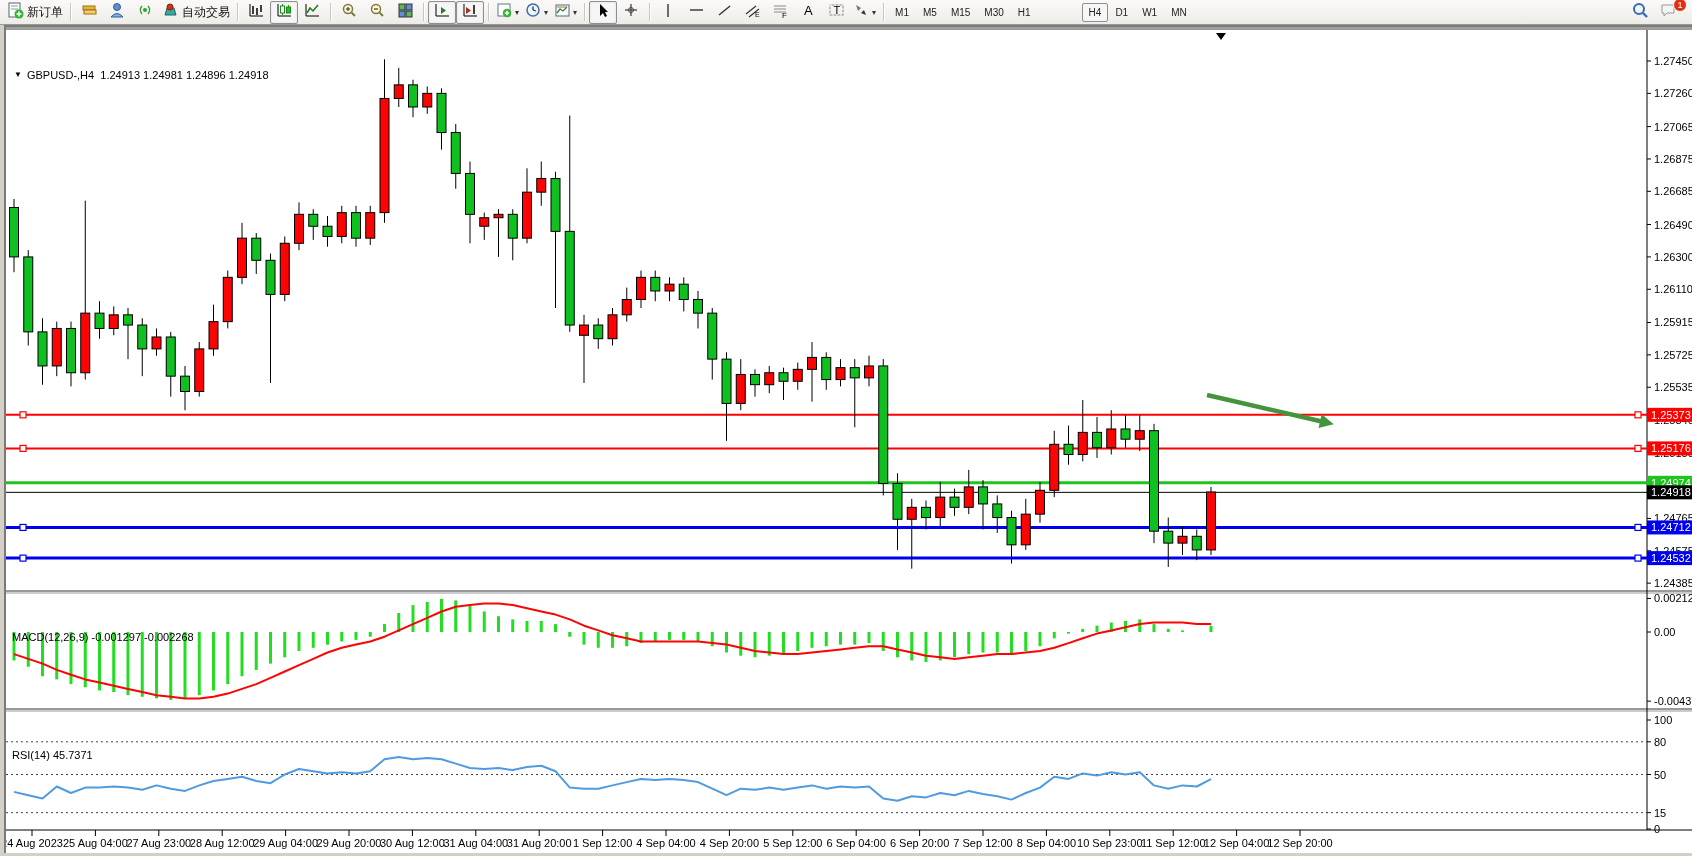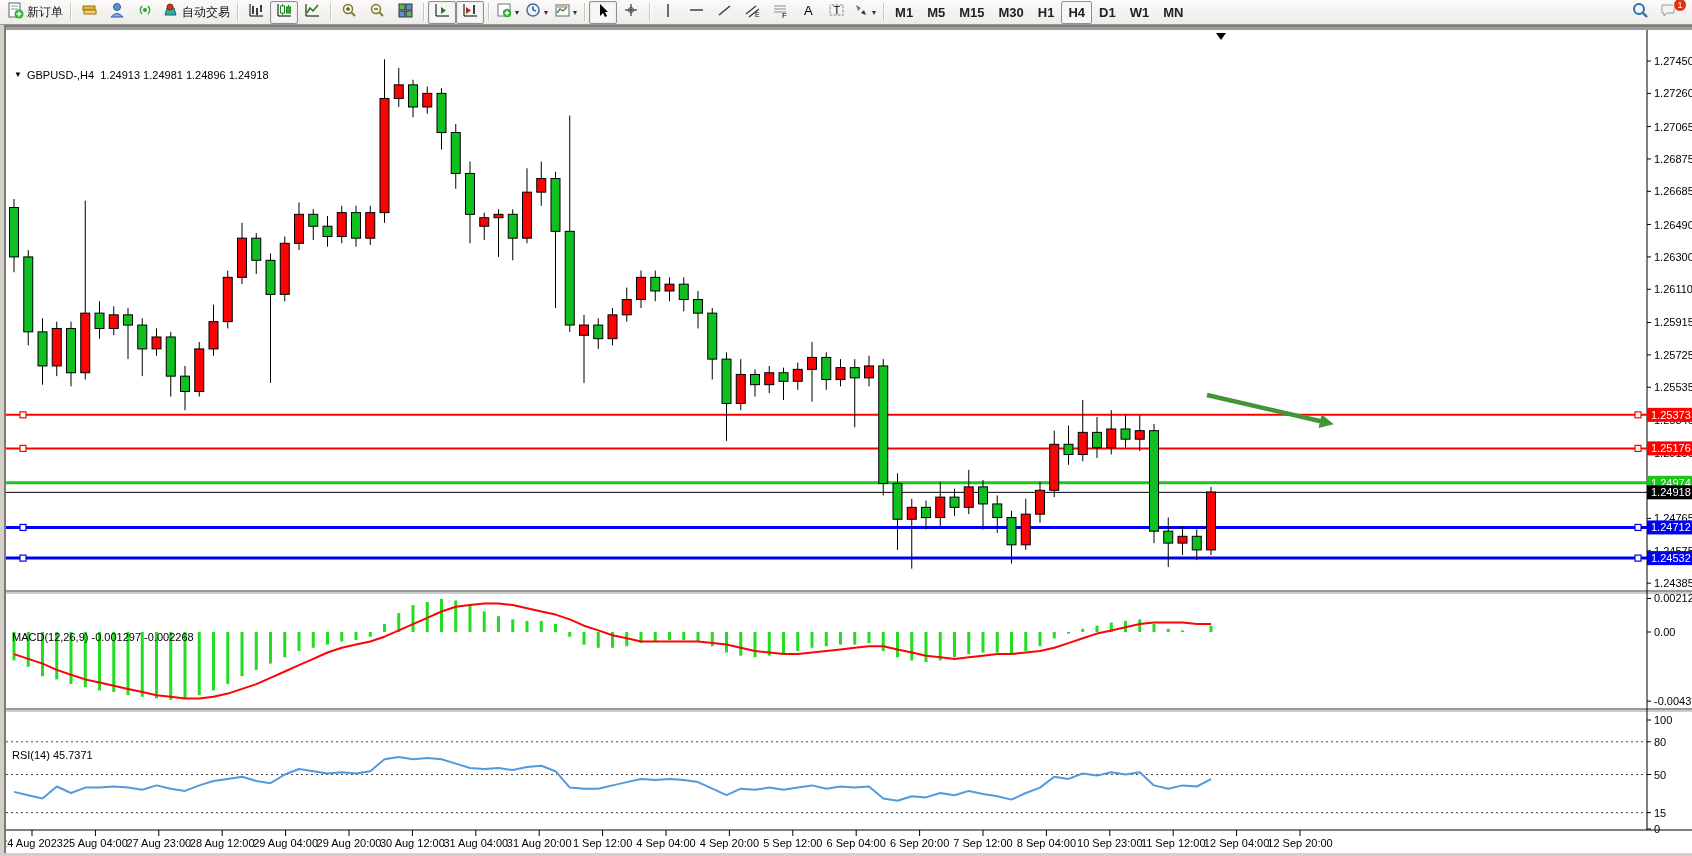--- a/index.html
+++ b/index.html
@@ -6,22 +6,22 @@
   #app{position:relative;width:1692px;height:856px;background:#d4d0c8;overflow:hidden;}
   
   #toolbar{position:absolute;left:0;top:0;width:1692px;height:25px;background:linear-gradient(#fbfaf9,#eeece8);
     border-bottom:1px solid #9a9890;display:flex;align-items:center;padding-left:4px;box-sizing:border-box;}
   .sep{width:1px;height:18px;background:#c9c6c0;margin:0 4px;box-shadow:1px 0 0 #ffffff;}
   .tbtn{height:21px;min-width:22px;display:flex;align-items:center;justify-content:center;border:1px solid transparent;
     border-radius:2px;padding:0 2px;cursor:default;}
   .tbtn.active{background:#f6f6f6;border:1px solid #8f8f8f;box-shadow:inset 0 0 2px #d8d8d8;}
   .tbtn .lbl{font-size:12px;color:#111;margin-left:3px;white-space:nowrap;}
   .tbtn .dd{font-size:8px;color:#333;margin-left:2px;}
-  .tf{font-size:13px;color:#222;padding:3px 6px;border:1px solid transparent;border-radius:2px;font-weight:bold;}
-  .tf.active{background:#f6f6f6;border:1px solid #8f8f8f;}
+  .tf{font-size:10px;color:#222;padding:3px 6px;border:1px solid transparent;border-radius:2px;}
+  .tf.active{background:#f6f6f6;border:1px solid #8f8f8f;margin-left:44px;}
   #tb-right{margin-left:auto;display:flex;align-items:center;margin-right:10px;}
   .badge{position:absolute;top:-4px;right:-6px;background:#e03010;border:1px solid #fff;color:#fff;font-size:9px;
     width:12px;height:12px;border-radius:7px;display:flex;align-items:center;justify-content:center;}
   
   #chartwin{position:absolute;left:4px;top:25px;width:1688px;height:828px;background:#ffffff;
     border-left:2px solid #7a7a7a;border-top:2px solid #7a7a7a;box-sizing:border-box;}
   #chartsvg{position:absolute;left:0;top:0;}
   .ovl{position:absolute;font-size:11px;color:#000;white-space:pre;margin-top:36px;}
   #chart-title{left:8px;top:6px;}
   #chart-title .caret{font-size:8px;vertical-align:2px;margin-right:5px;}

